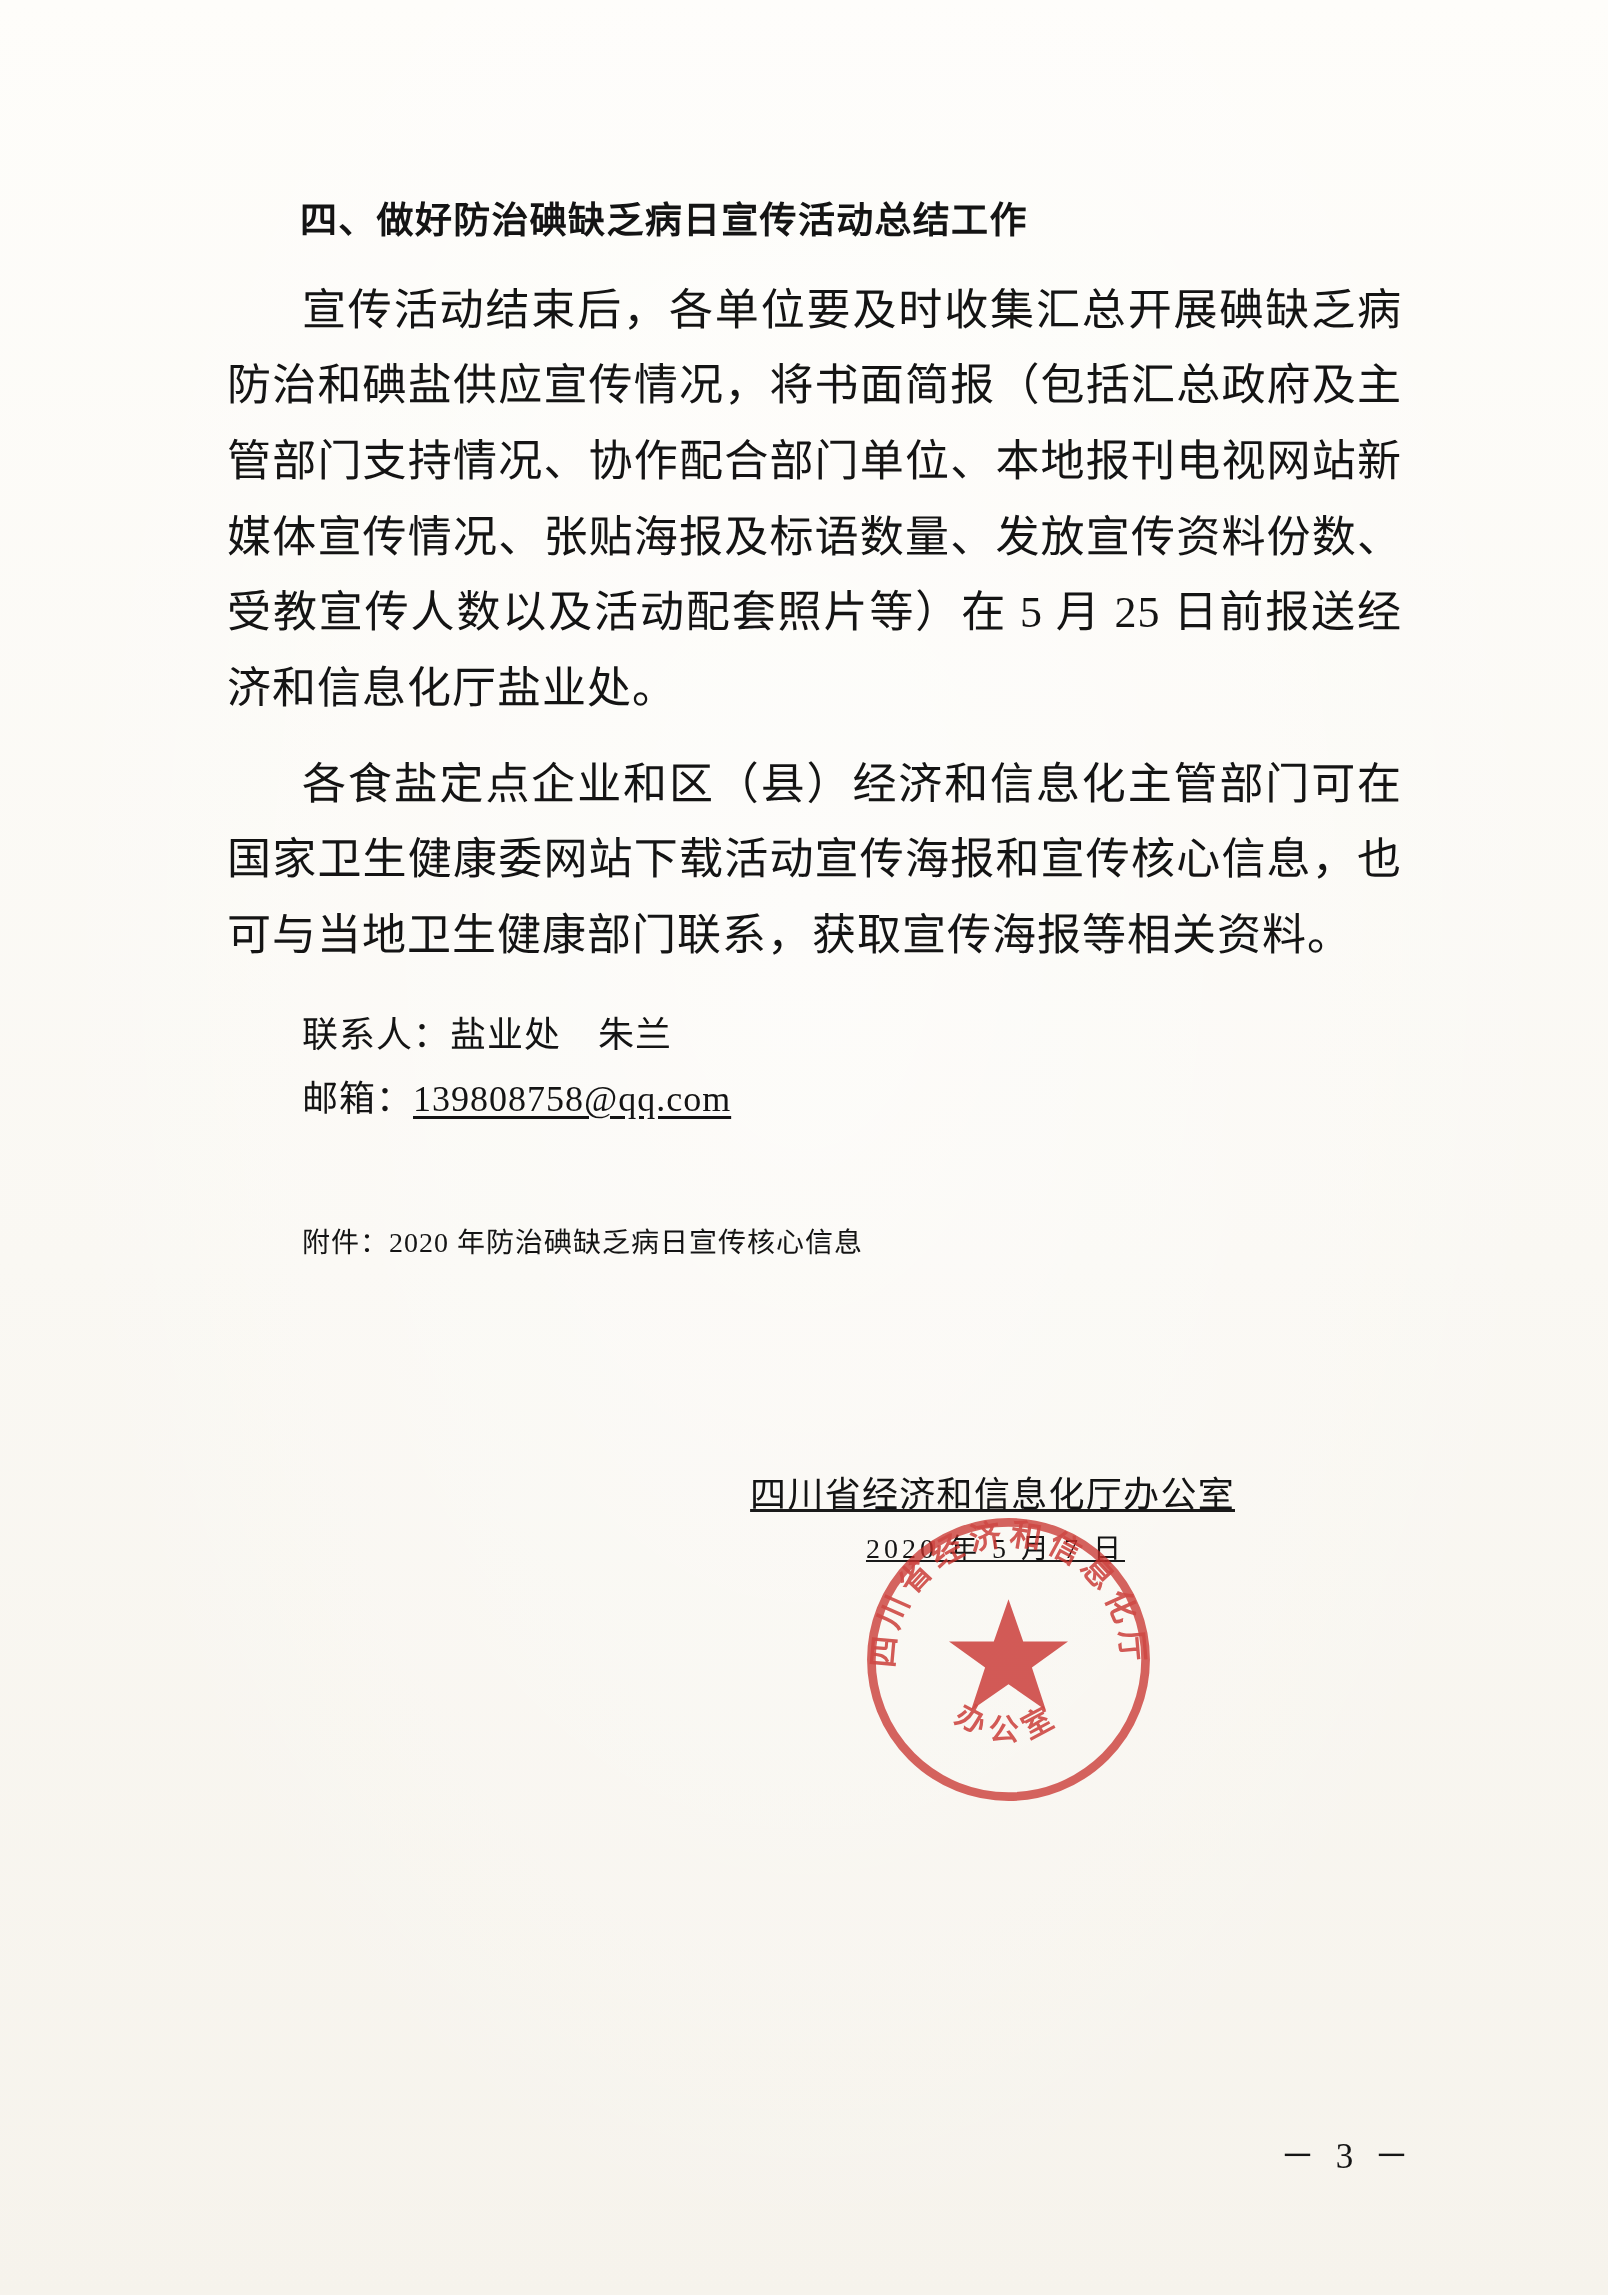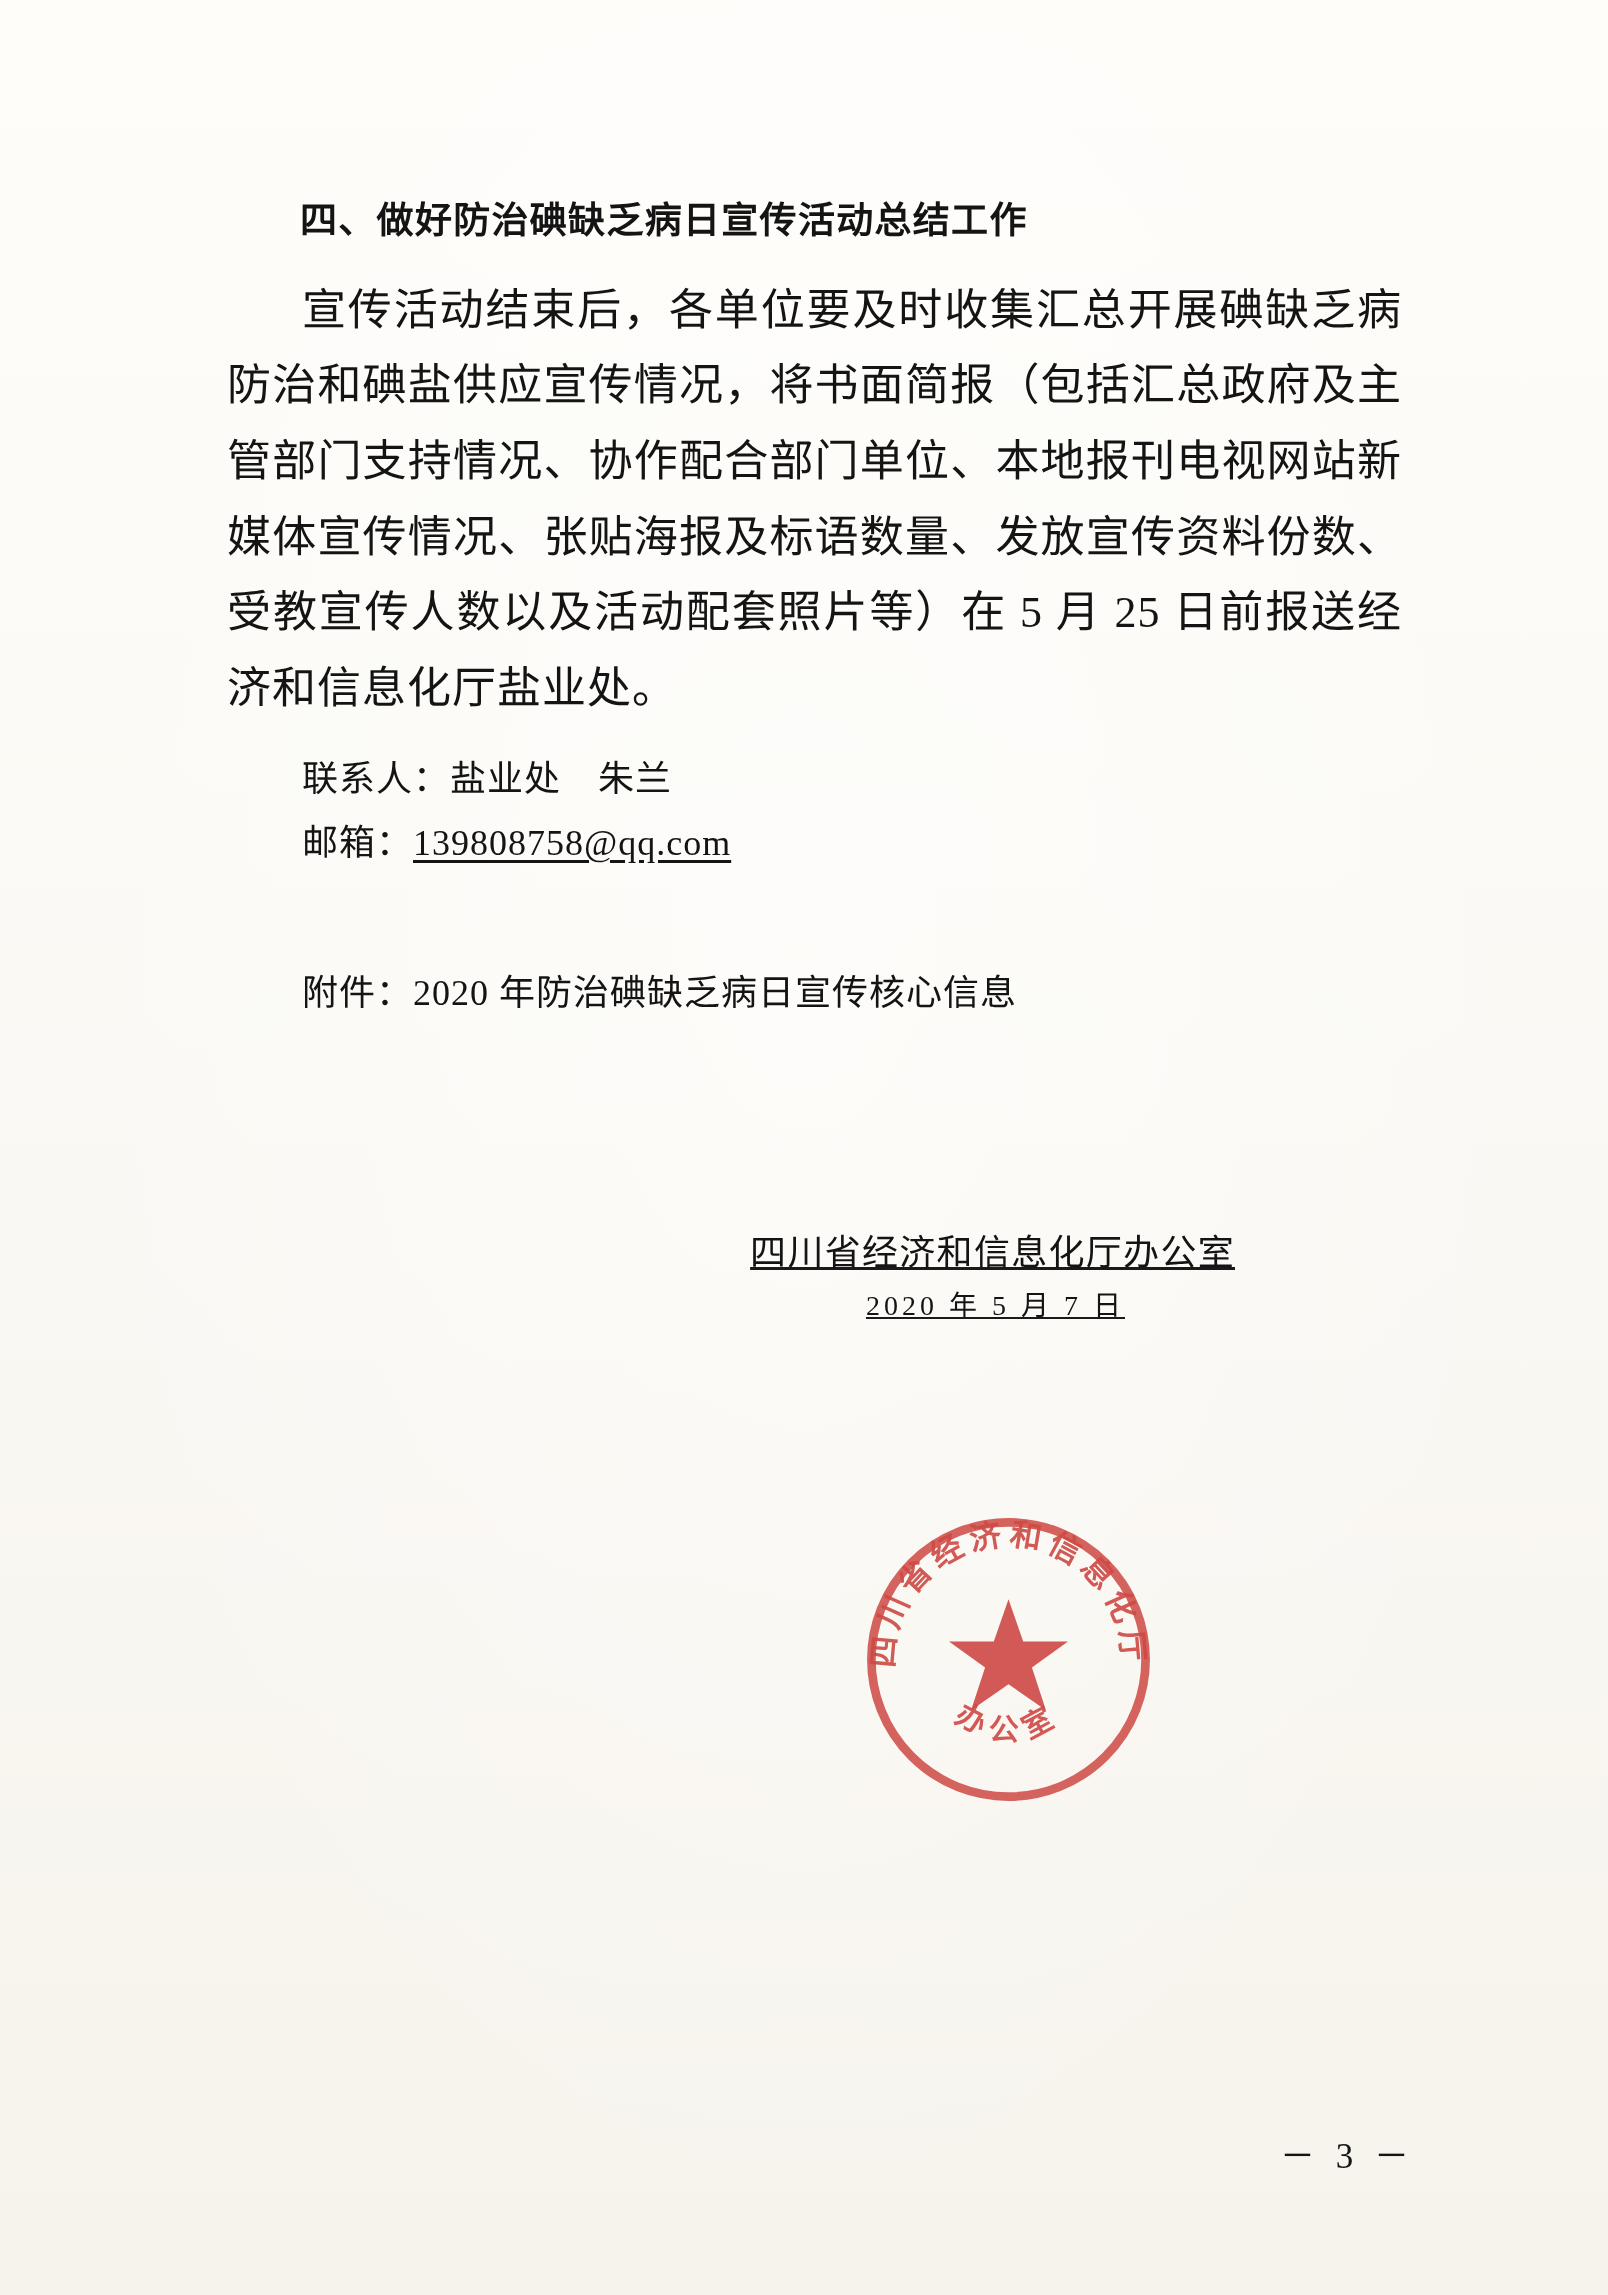--- a/index.html
+++ b/index.html
@@ -62,21 +62,21 @@
     margin: 0;
     text-indent: 75px;
     color: #141414;
     font-family: Liberation Serif, serif;
   }
   .contact-line .mail {
     text-decoration: underline;
     text-underline-offset: 4.7px;
   }
   .attach {
-    font-size: 36px;
+    font-size: 28px;
     line-height: 1.7;
     letter-spacing: 1px;
     margin: 88px 0 0 0;
     text-indent: 75px;
     color: #141414;
   }
   .signature {
     margin-top: 200px;
     text-align: right;
     padding-right: 167px;
@@ -120,20 +120,21 @@
 <body>
 
 <div class="page">
   <div class="paper-tint"></div>
 
   <div class="content">
 
     <h2 class="h-sec">四、做好防治碘缺乏病日宣传活动总结工作</h2>
     <p class="para">宣传活动结束后，各单位要及时收集汇总开展碘缺乏病防治和碘盐供应宣传情况，将书面简报（包括汇总政府及主管部门支持情况、协作配合部门单位、本地报刊电视网站新媒体宣传情况、张贴海报及标语数量、发放宣传资料份数、受教宣传人数以及活动配套照片等）在 5 月 25 日前报送经济和信息化厅盐业处。</p>
 
+    <p class="para para-last">各食盐定点企业和区（县）经济和信息化主管部门可在国家卫生健康委网站下载活动宣传海报和宣传核心信息，也可与当地卫生健康部门联系，获取宣传海报等相关资料。</p>
 
     <p class="contact-line">联系人：盐业处　朱兰</p>
     <p class="contact-line"><span>邮箱：</span><span class="mail">139808758@qq.com</span></p>
 
     <p class="attach">附件：2020 年防治碘缺乏病日宣传核心信息</p>
 
     <div class="signature">
       <div class="sig-org">四川省经济和信息化厅办公室</div>
       <div class="sig-date">2020 年 5 月 7 日</div>
     </div>

